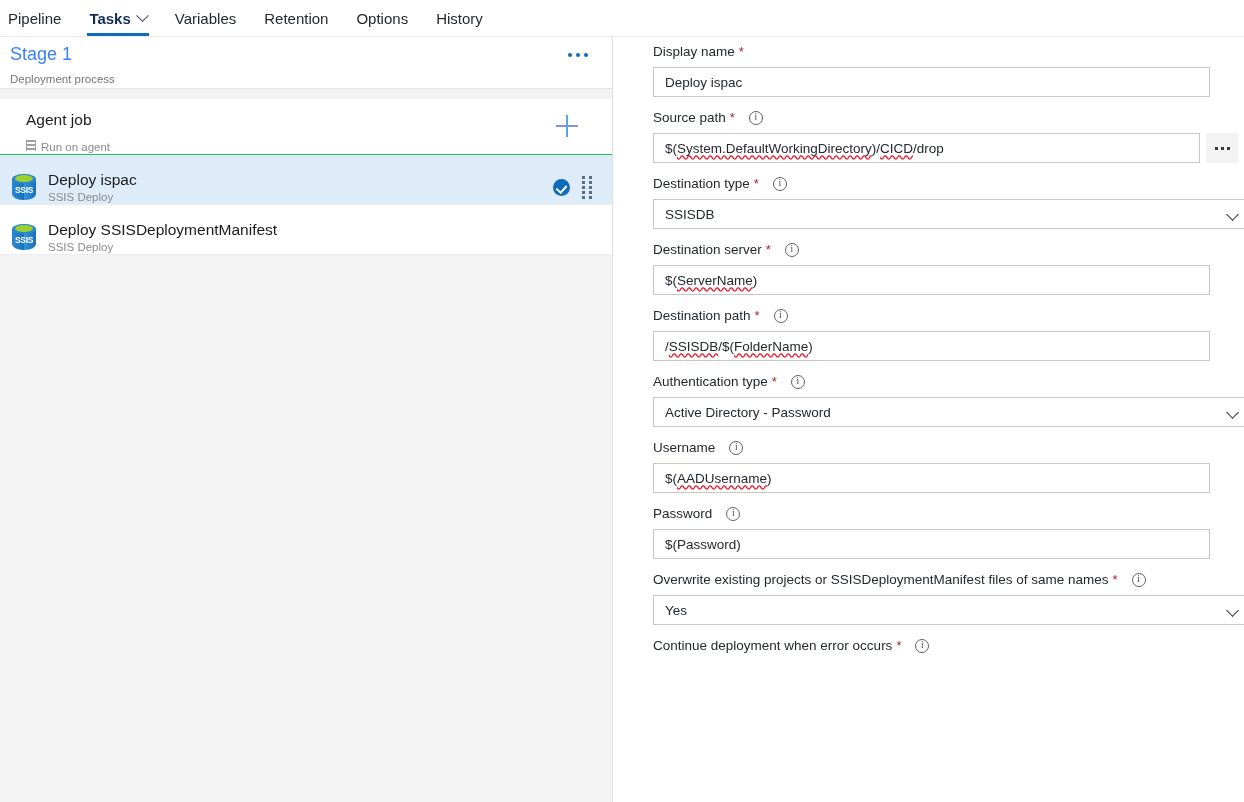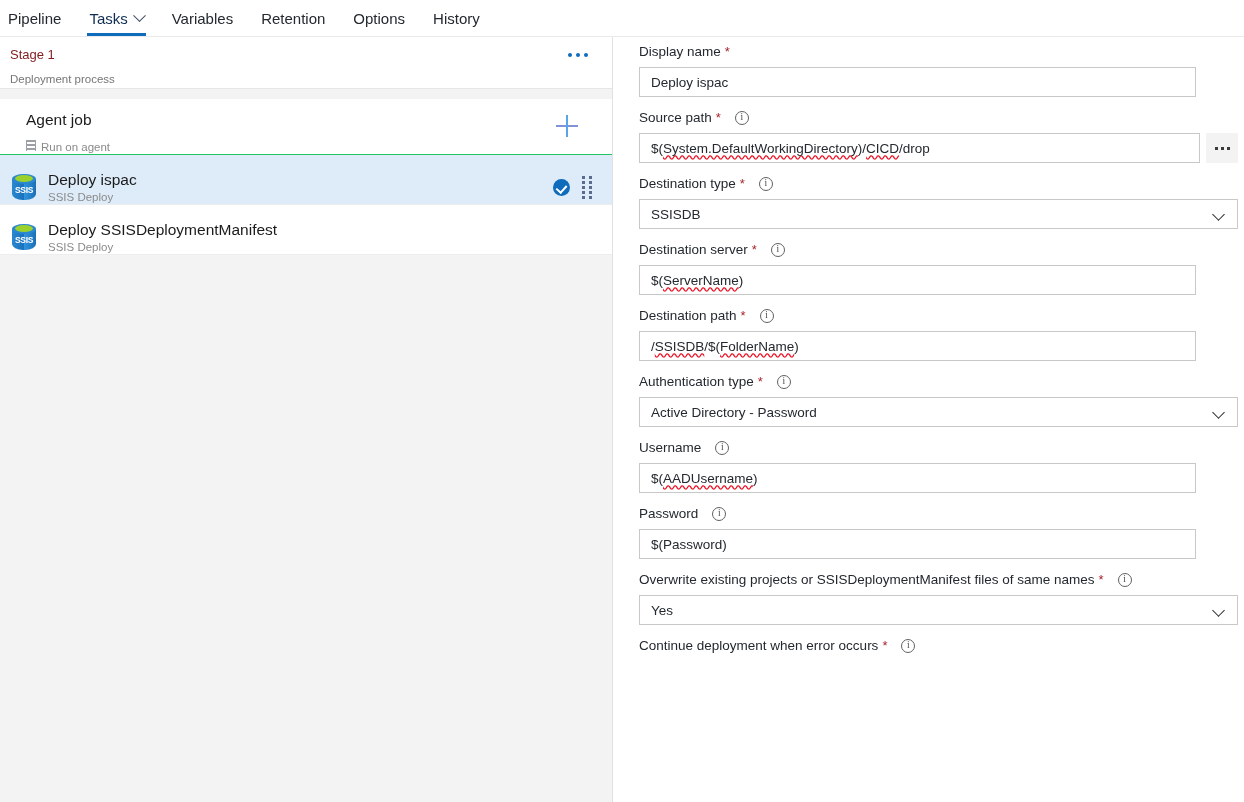--- a/index.html
+++ b/index.html
@@ -27,21 +27,21 @@
   .tab {
     display: flex; align-items: center;
     padding: 0 14px;
     font-size: 15px;
     color: #24292f;
     position: relative;
     cursor: pointer;
     white-space: nowrap;
   }
   .tab:first-child { padding-left: 8px; }
-  .tab.active { color: #0f2d52; font-weight: 400; }
+  .tab.active { color: #0f2d52; font-weight: 700; }
   .tab.active::after {
     content: "";
     position: absolute; left: 12px; right: 12px; bottom: 0;
     height: 3px; background: #0f6cbd;
   }
   .tab .chev {
     margin-left: 7px;
     display: inline-block;
     width: 9px; height: 9px;
     border-right: 1.4px solid #42506b;
@@ -57,21 +57,21 @@
     border-right: 1px solid #e1e1e1;
     overflow: hidden;
   }
   .stage-card {
     background: #ffffff;
     height: 52px;
     padding: 8px 14px 0 10px;
     position: relative;
     border-bottom: 1px solid #e6e6e6;
   }
-  .stage-title { font-size: 13px; color: #7f1d1d; line-height: 19px; }
+  .stage-title { font-size: 18px; color: #3b82f6; line-height: 19px; }
   .stage-sub { font-size: 11.5px; color: #767676; line-height: 15px; margin-top: 8px; }
   .ellipsis-btn {
     position: absolute; right: 24px; top: 16px;
     display: flex; gap: 4px; align-items: center;
     cursor: pointer;
   }
   .ellipsis-btn i {
     display: block; width: 4px; height: 4px; border-radius: 50%;
     background: #0f6cbd;
   }
@@ -164,21 +164,21 @@
     display: grid; grid-template-columns: 3px 3px; grid-auto-rows: 3px;
     gap: 2px 4px; cursor: grab;
   }
   .drag-handle i { display:block; width:3px; height:3px; background:#5b6b8c; }
 
   
   .rightpane {
     position: absolute; left: 614px; top: 37px;
     width: 630px; height: 765px;
     background: #ffffff;
-    padding: 4px 6px 0 25px;
+    padding: 4px 6px 0 39px;
     overflow: hidden;
   }
   .field { margin-bottom: 10px; }
   .field-label {
     font-size: 13.5px; color: #24292f;
     display: flex; align-items: center;
     height: 21px; margin-bottom: 5px;
   }
   .req { color: #a4262c; margin-left: 4px; font-size: 13px; }
   .info-icon {

